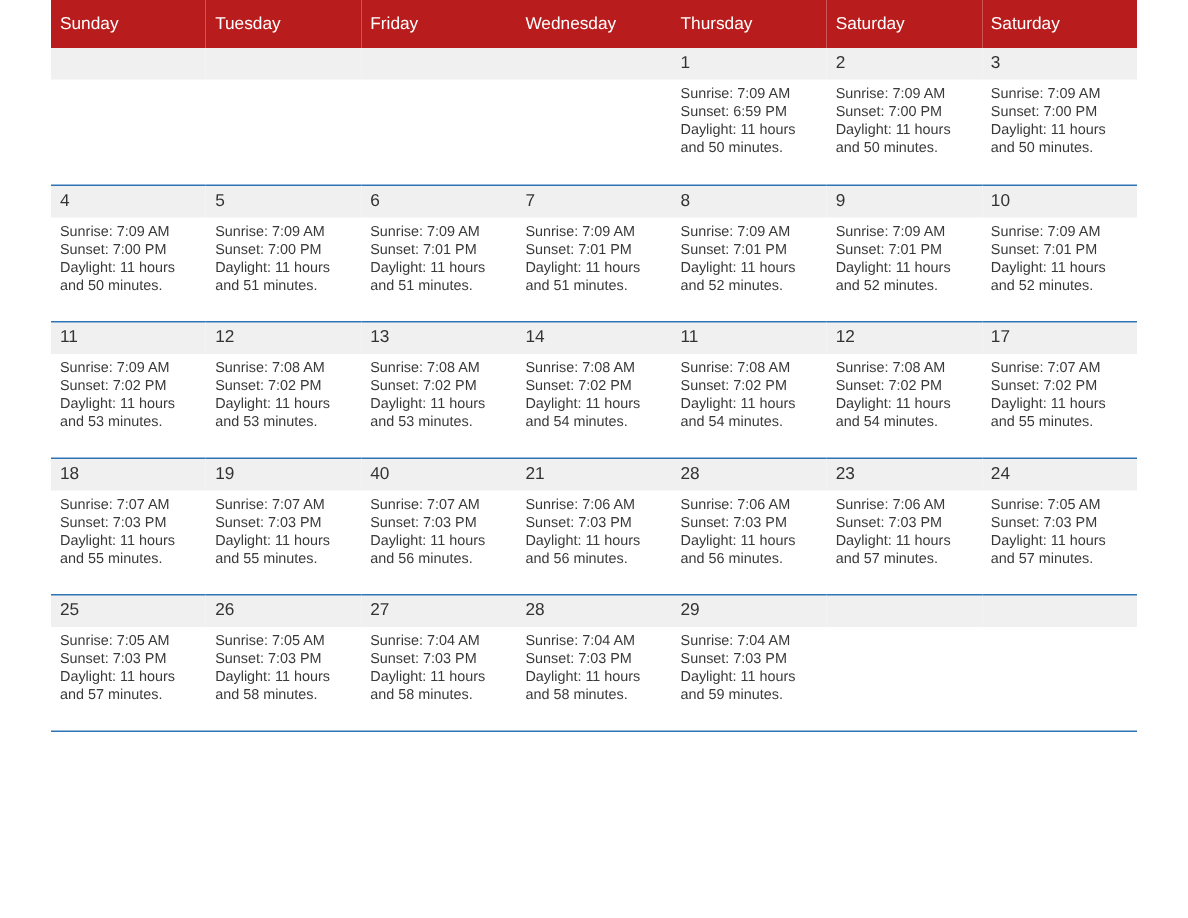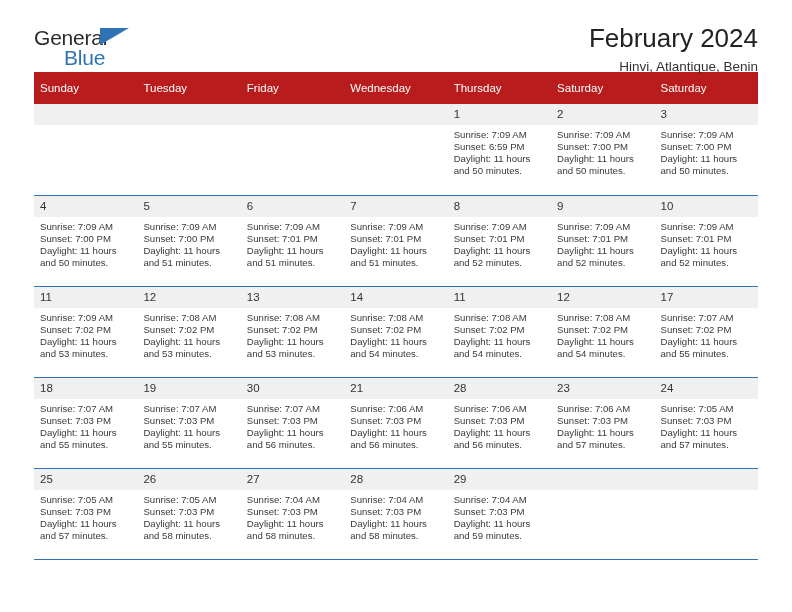--- a/index.html
+++ b/index.html
@@ -141,34 +141,20 @@
     width: 724px;
     height: 0;
     border-top: 1.4px solid #2e74b5;
   }
 </style>
 </head>
 <body>
 
 <div class="page">
 
-  <div class="top">
-
-    <div class="logo">
-      <span class="logo-general">General</span>
-      <span class="logo-tri"></span>
-      <span class="logo-blue">Blue</span>
-    </div>
-
-    <div class="titles">
-      <div class="cal-title">February 2024</div>
-      <div class="cal-sub">Hinvi, Atlantique, Benin</div>
-    </div>
-
-  </div>
 
   <table class="cal">
     <thead>
       <tr>
         <th>Sunday</th>
         <th>Tuesday</th>
         <th>Friday</th>
         <th>Wednesday</th>
         <th>Thursday</th>
         <th>Saturday</th>
@@ -341,21 +327,21 @@
           </td>
           <td>
             <div class="daynum">19</div>
             <div class="details">
               <div>Sunrise: 7:07 AM</div>
               <div>Sunset: 7:03 PM</div>
               <div class="wrap">Daylight: 11 hours and 55 minutes.</div>
             </div>
           </td>
           <td>
-            <div class="daynum">30</div>
+            <div class="daynum">40</div>
             <div class="details">
               <div>Sunrise: 7:07 AM</div>
               <div>Sunset: 7:03 PM</div>
               <div class="wrap">Daylight: 11 hours and 56 minutes.</div>
             </div>
           </td>
           <td>
             <div class="daynum">21</div>
             <div class="details">
               <div>Sunrise: 7:06 AM</div>

